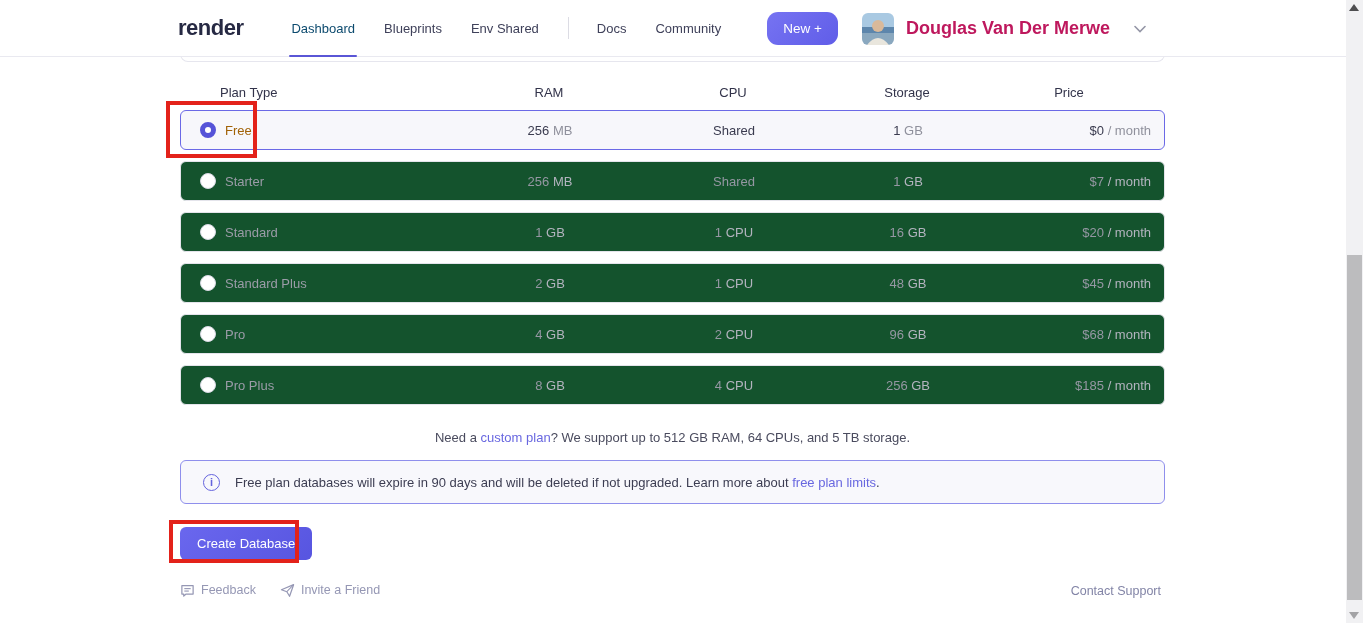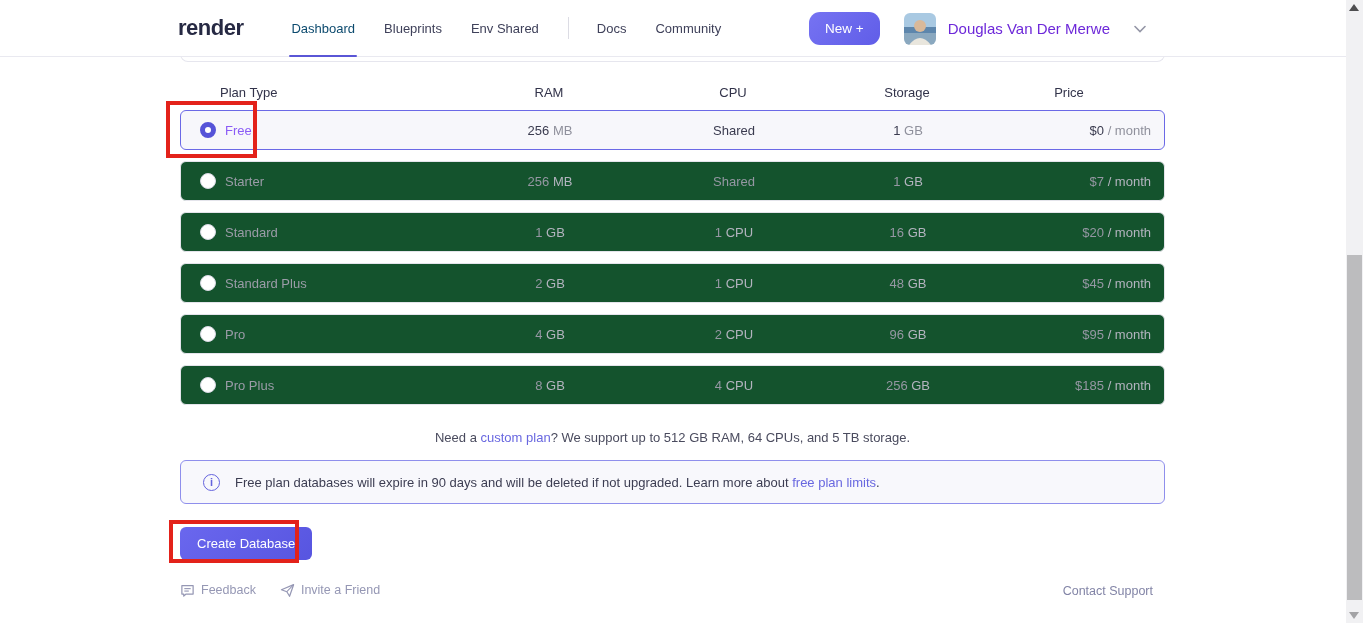--- a/index.html
+++ b/index.html
@@ -15,21 +15,21 @@
   .nav-link { position:relative; font-size:13px; color:#3f415a; margin-right:29px; height:57px;
     display:flex; align-items:center; cursor:pointer; }
   .nav-link.active { color:#0c4a6e; font-weight:500; }
   .nav-link.active::after { content:''; position:absolute; left:-2px; right:-2px; bottom:0;
     height:2px; background:#5a56d6; border-radius:1px; }
   .nav-divider { width:1px; height:22px; background:#dcdce4; margin:0 28px 0 0; }
   .nav-right { position:absolute; right:200px; top:0; height:57px; display:flex; align-items:center; }
   .new-btn { background:linear-gradient(135deg,#7673f2,#605de8); color:#fff; font-size:13.5px;
     border:none; border-radius:11px; padding:9px 16px; cursor:pointer; font-family:inherit; }
   .avatar { width:32px; height:32px; border-radius:6px; overflow:hidden; margin-left:24px; cursor:pointer; }
-  .user-name { font-size:15px; color:#6d28d9; margin-left:12px; cursor:pointer; }
+  .user-name { font-size:18px; color:#be185d; margin-left:12px; cursor:pointer;font-weight:bold; }
   .chevron { margin-left:24px; cursor:pointer; display:flex; }
 
   
   .content { position:absolute; left:180px; width:985px; top:0; }
   .prev-card-edge { position:absolute; left:0; top:48px; width:985px; height:14px;
     border:1px solid #e6e6ee; border-top:none; border-radius:0 0 8px 8px; }
 
   .table-head { position:absolute; top:85px; left:0; width:985px; height:14px;
     display:grid; grid-template-columns:280px 178px 190px 158px 1fr; align-items:center; }
   .th { font-size:13px; font-weight:500; color:#32334a; text-align:center; }
@@ -41,21 +41,21 @@
     margin-bottom:11px; background:#14532d; display:grid;
     grid-template-columns:280px 178px 190px 158px 1fr; align-items:center; cursor:pointer; }
   .plan-row.selected { background:#f7f7fb; border-color:#6b69e6; }
   .cell { text-align:center; font-size:13px; }
   .cell.first { text-align:left; padding-left:19px; display:flex; align-items:center; }
   .cell.last { text-align:right; padding-right:13px; }
   .radio { width:16px; height:16px; border-radius:50%; background:#fff;
     border:1.5px solid #d7d8e3; margin-right:9px; flex:0 0 16px; }
   .selected .radio { border:5px solid #5553d8; }
   .plan-label { font-size:13px; color:#9b9ca8; }
-  .selected .plan-label { color:#8b5cf6; }
+  .selected .plan-label { color:#a16207; }
   .v-num { color:#9597a3; }
   .v-unit { color:#b3b4bf; }
   .selected .v-num { color:#3a3b4f; }
   .selected .v-unit { color:#8f909c; }
 
   .custom-plan { position:absolute; top:430px; left:0; width:985px; text-align:center;
     font-size:13px; color:#4a4b5e; }
   a.link { color:#6867e0; text-decoration:none; cursor:pointer; }
 
   .info-banner { position:absolute; top:460px; left:0; width:985px; height:44px;
@@ -67,21 +67,21 @@
   .info-text { font-size:13px; color:#3c3d52; margin-left:15px; }
 
   .create-btn { position:absolute; top:527px; left:0; background:linear-gradient(135deg,#6a67ee,#5755e0);
     color:#fff; font-size:13px; border:none; border-radius:6px; padding:9px 17px;
     cursor:pointer; font-family:inherit; }
 
   .footer { position:absolute; top:583px; left:0; width:985px; display:flex; align-items:center; }
   .footer-item { display:flex; align-items:flex-start; font-size:12.5px; color:#9597b4;
     font-weight:500; margin-right:24px; cursor:pointer; }
   .footer-item svg { margin-right:6px; }
-  .contact { margin-left:auto; margin-right:12px; color:#8284a6; font-weight:400; }
+  .contact { margin-left:auto; margin-right:4px; color:#8284a6; font-weight:400; }
 
   
   .anno { position:absolute; border:4px solid #e3221a; z-index:10; pointer-events:none; }
   .anno-free { left:166px; top:101px; width:91px; height:57px; }
   .anno-create { left:169px; top:520px; width:130px; height:43px; }
 
   
   .scrollbar { position:absolute; right:0; top:0; width:17px; height:623px; background:#f1f1f3; z-index:6; }
   .sb-up { position:absolute; top:4px; left:3px; width:0; height:0;
     border-left:5.5px solid transparent; border-right:5.5px solid transparent;
@@ -183,21 +183,21 @@
   </div>
 
   <div class="plan-row">
     <div class="cell first">
       <span class="radio"></span>
       <span class="plan-label">Pro</span>
     </div>
     <div class="cell"><span class="v-num">4</span><span class="v-unit">&nbsp;GB</span></div>
     <div class="cell"><span class="v-num">2</span><span class="v-unit">&nbsp;CPU</span></div>
     <div class="cell"><span class="v-num">96</span><span class="v-unit">&nbsp;GB</span></div>
-    <div class="cell last"><span class="v-num">$95</span><span class="v-unit">&nbsp;/ month</span></div>
+    <div class="cell last"><span class="v-num">$68</span><span class="v-unit">&nbsp;/ month</span></div>
   </div>
 
   <div class="plan-row">
     <div class="cell first">
       <span class="radio"></span>
       <span class="plan-label">Pro Plus</span>
     </div>
     <div class="cell"><span class="v-num">8</span><span class="v-unit">&nbsp;GB</span></div>
     <div class="cell"><span class="v-num">4</span><span class="v-unit">&nbsp;CPU</span></div>
     <div class="cell"><span class="v-num">256</span><span class="v-unit">&nbsp;GB</span></div>

